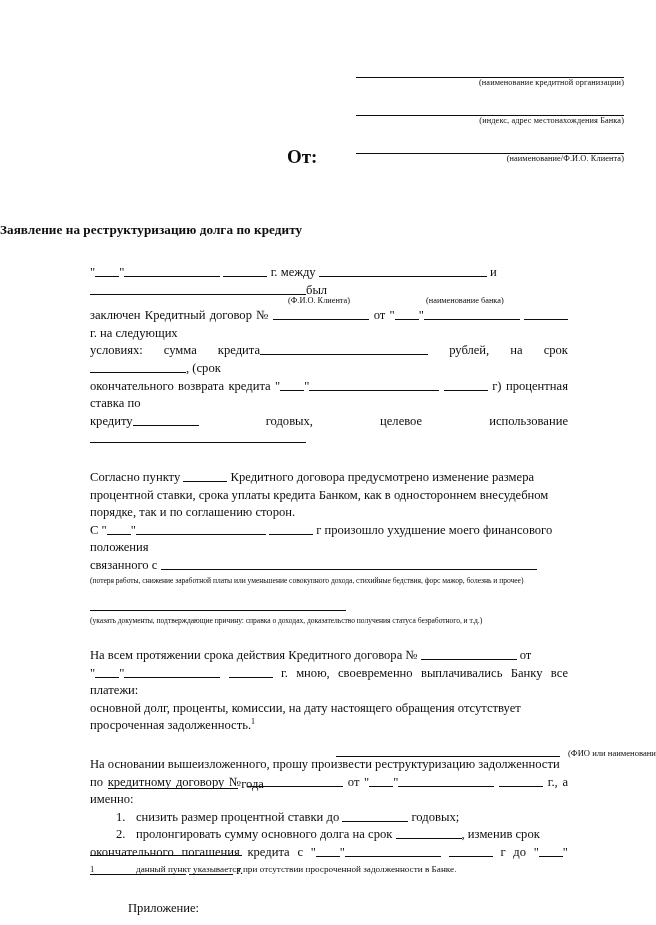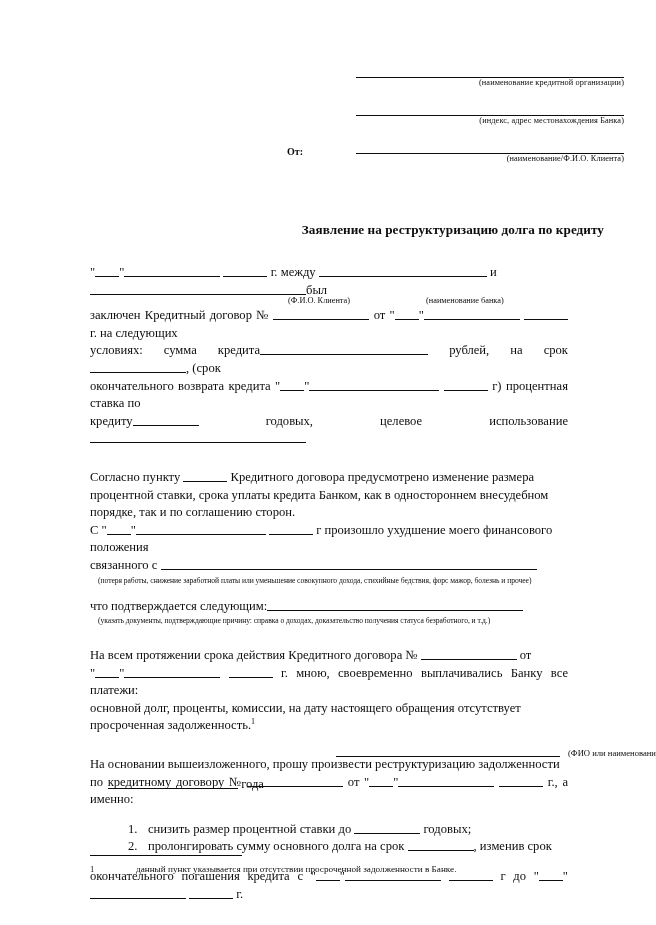--- a/index.html
+++ b/index.html
@@ -51,34 +51,33 @@
     text-align: right;
     font-size: 8.3px;
     letter-spacing: 0.1px;
     white-space: nowrap;
   }
   .from-label {
     position: absolute;
     left: 276px;
     top: 8px;
     font-weight: bold;
-    font-size: 10px;
+    font-size: 19px;
   }
 
   
   .doc-title {
     position: absolute;
     left: 0;
     top: 222px;
     width: 568px;
-    text-align: right;
+    text-align: left;
     font-weight: bold;
     font-size: 13.2px;
     letter-spacing: 0.05px;
-    padding-left: 36px;
   }
 
   
   .body-area {
     position: absolute;
     left: 90px;
     top: 264px;
     width: 478px;
   }
   p.para {
@@ -117,32 +116,32 @@
   }
   .caption-row span {
     position: absolute;
     white-space: nowrap;
   }
 
   .note-italic {
     font-size: 7.6px;
     line-height: 10px;
     letter-spacing: -0.05px;
-    margin: 1px 0 0 8px;
+    margin: 1px 0 0 0;
     white-space: nowrap;
   }
 
   .sup {
     font-size: 8px;
     vertical-align: super;
     line-height: 0;
   }
 
   ol.req-list {
-    margin: 12px;
+    margin: 0;
     padding: 0 0 0 46px;
     list-style: none;
     counter-reset: reqitem;
   }
   ol.req-list li {
     font-size: 12.6px;
     line-height: 17.6px;
     text-align: justify;
     counter-increment: reqitem;
     position: relative;
@@ -290,21 +289,21 @@
       <span>С</span>
       <span>"</span><span class="bl bl-xs"></span><span>"</span><span class="bl bl-xl"></span> <span class="bl bl-s"></span>
       <span>г произошло ухудшение моего финансового положения</span><br>
       <span>связанного с</span> <span class="bl" style="width:376px;"></span>
     </p>
     <p class="note-italic">(потеря работы, снижение заработной платы или уменьшение совокупного дохода, стихийные бедствия, форс мажор, болезнь и прочее)</p>
 
     <div class="gap-sm"></div>
 
     <p class="para nojust">
-      <span>что подтверждается следующим:</span><span class="bl" style="width:256px;"></span>
+      <span class="bl" style="width:256px;"></span>
     </p>
     <p class="note-italic">(указать документы, подтверждающие причину: справка о доходах, доказательство получения статуса безработного, и т.д.)</p>
 
     <div class="gap-lg"></div>
 
     <p class="para">
       <span>На всем протяжении срока действия Кредитного договора №</span> <span class="bl bl-l"></span>
       <span>от</span><br>
       <span>"</span><span class="bl bl-xs"></span><span>"</span><span class="bl bl-l"></span> <span class="bl bl-s"></span>
       <span>г. мною, своевременно выплачивались Банку все платежи:</span><br>

